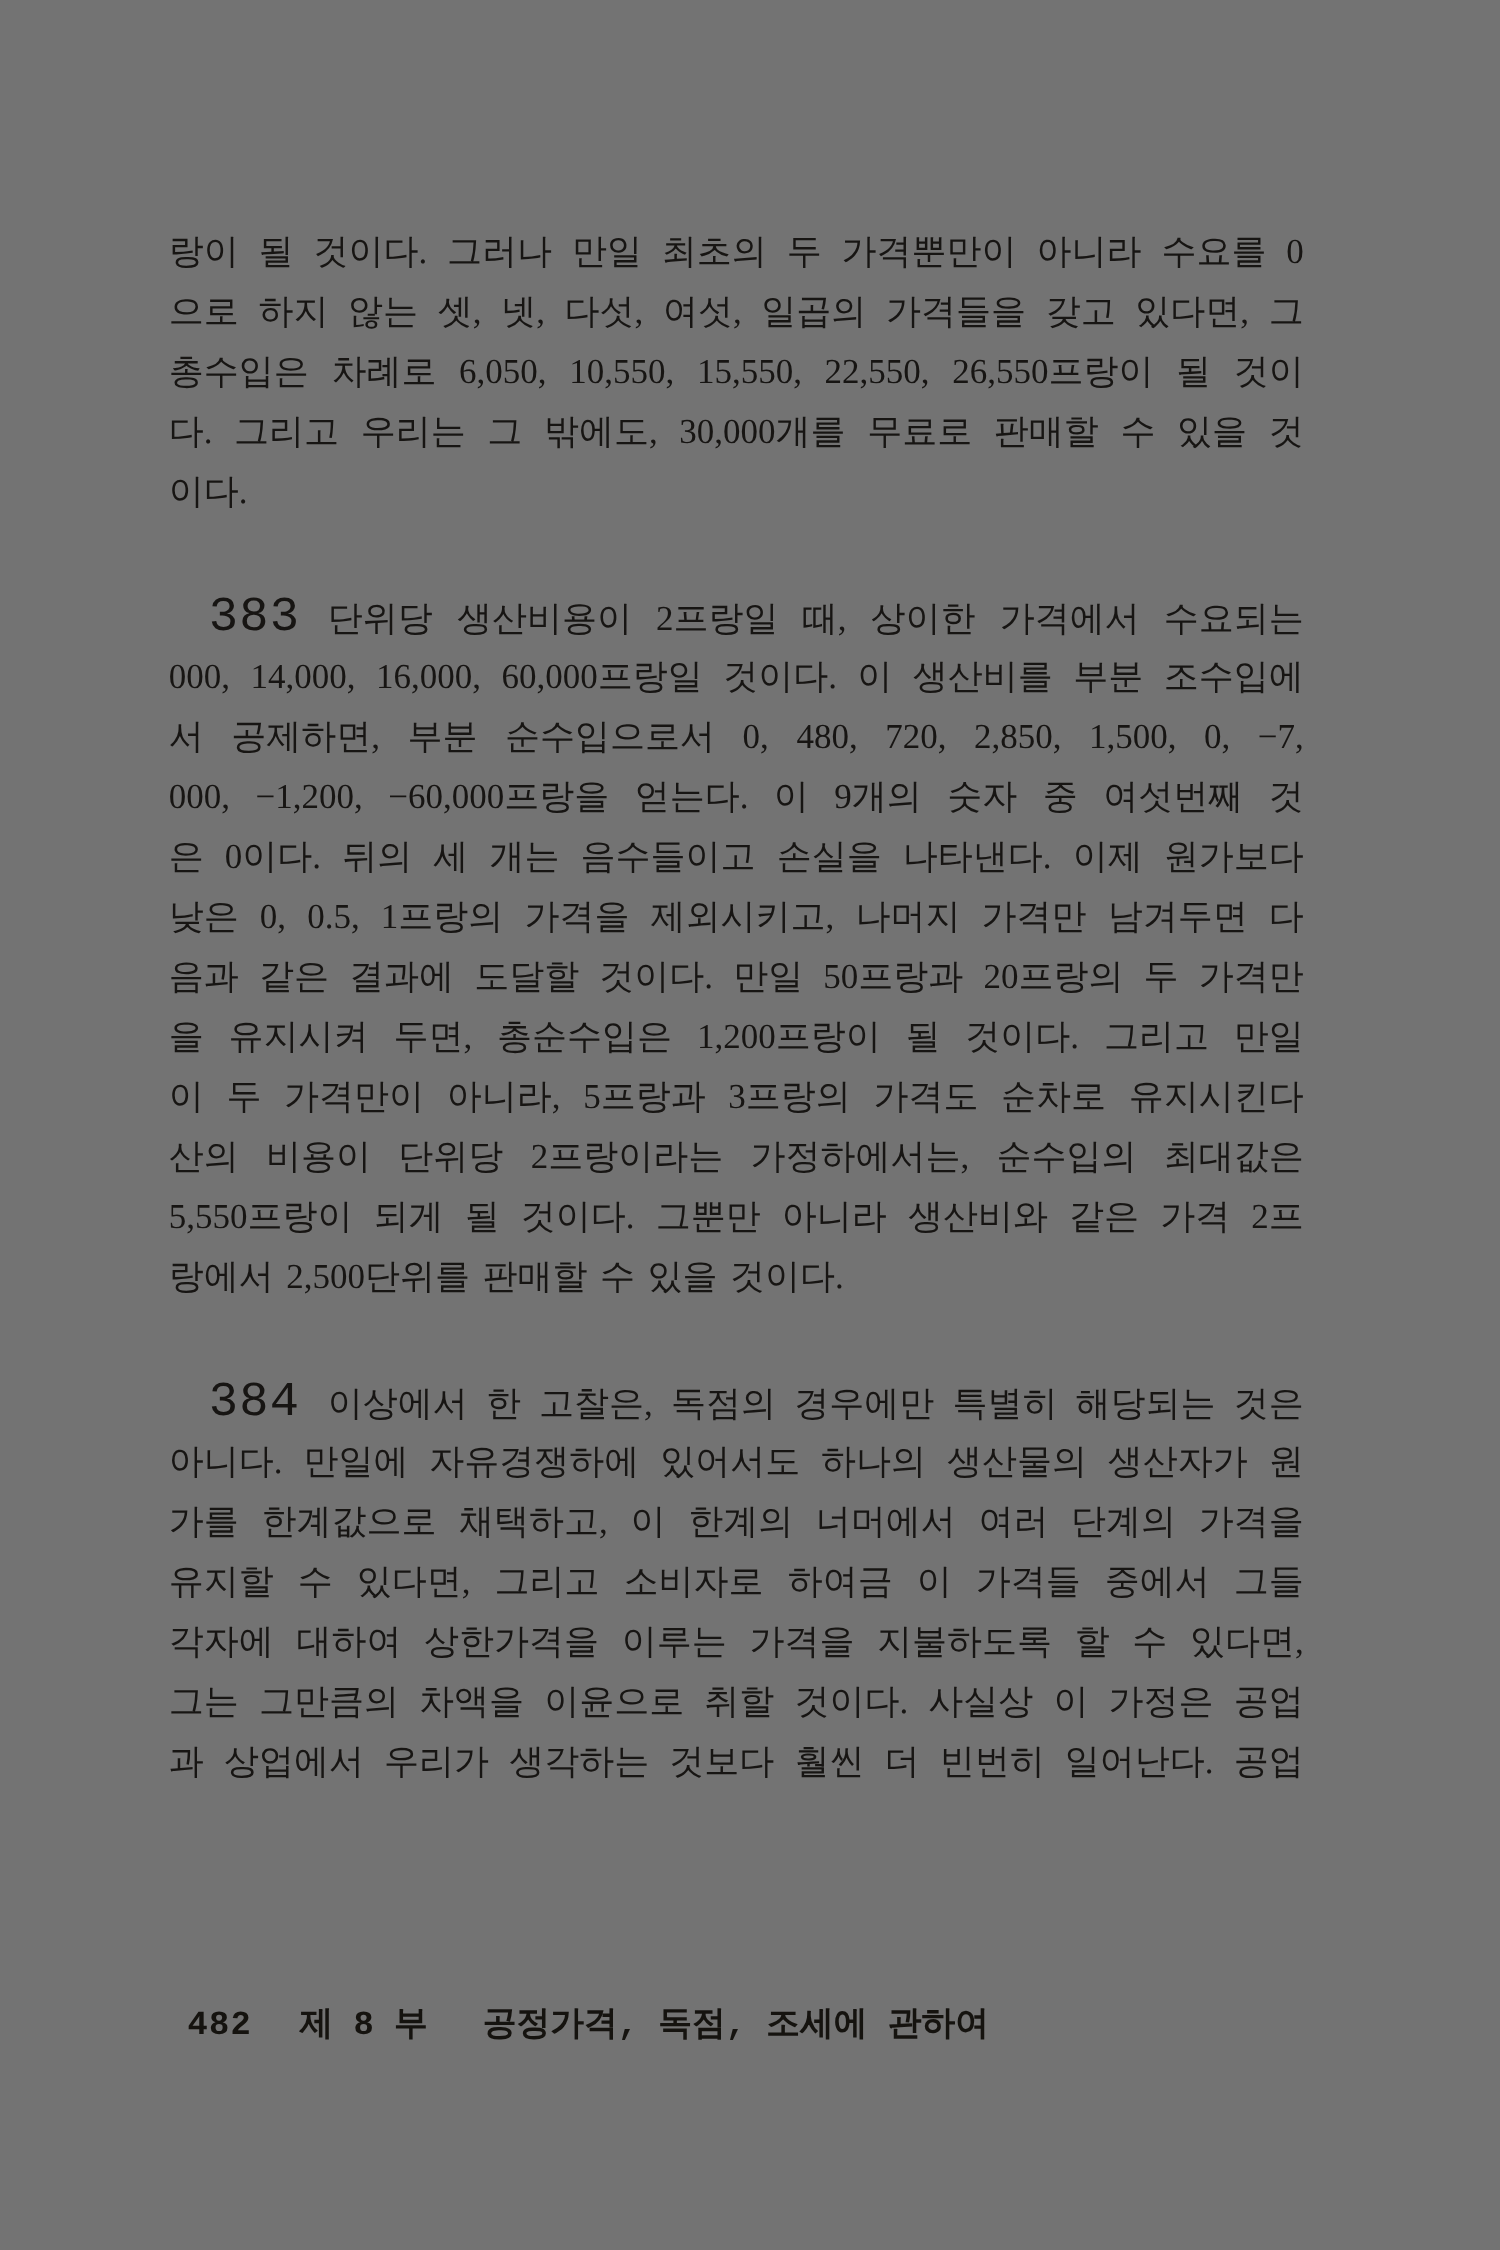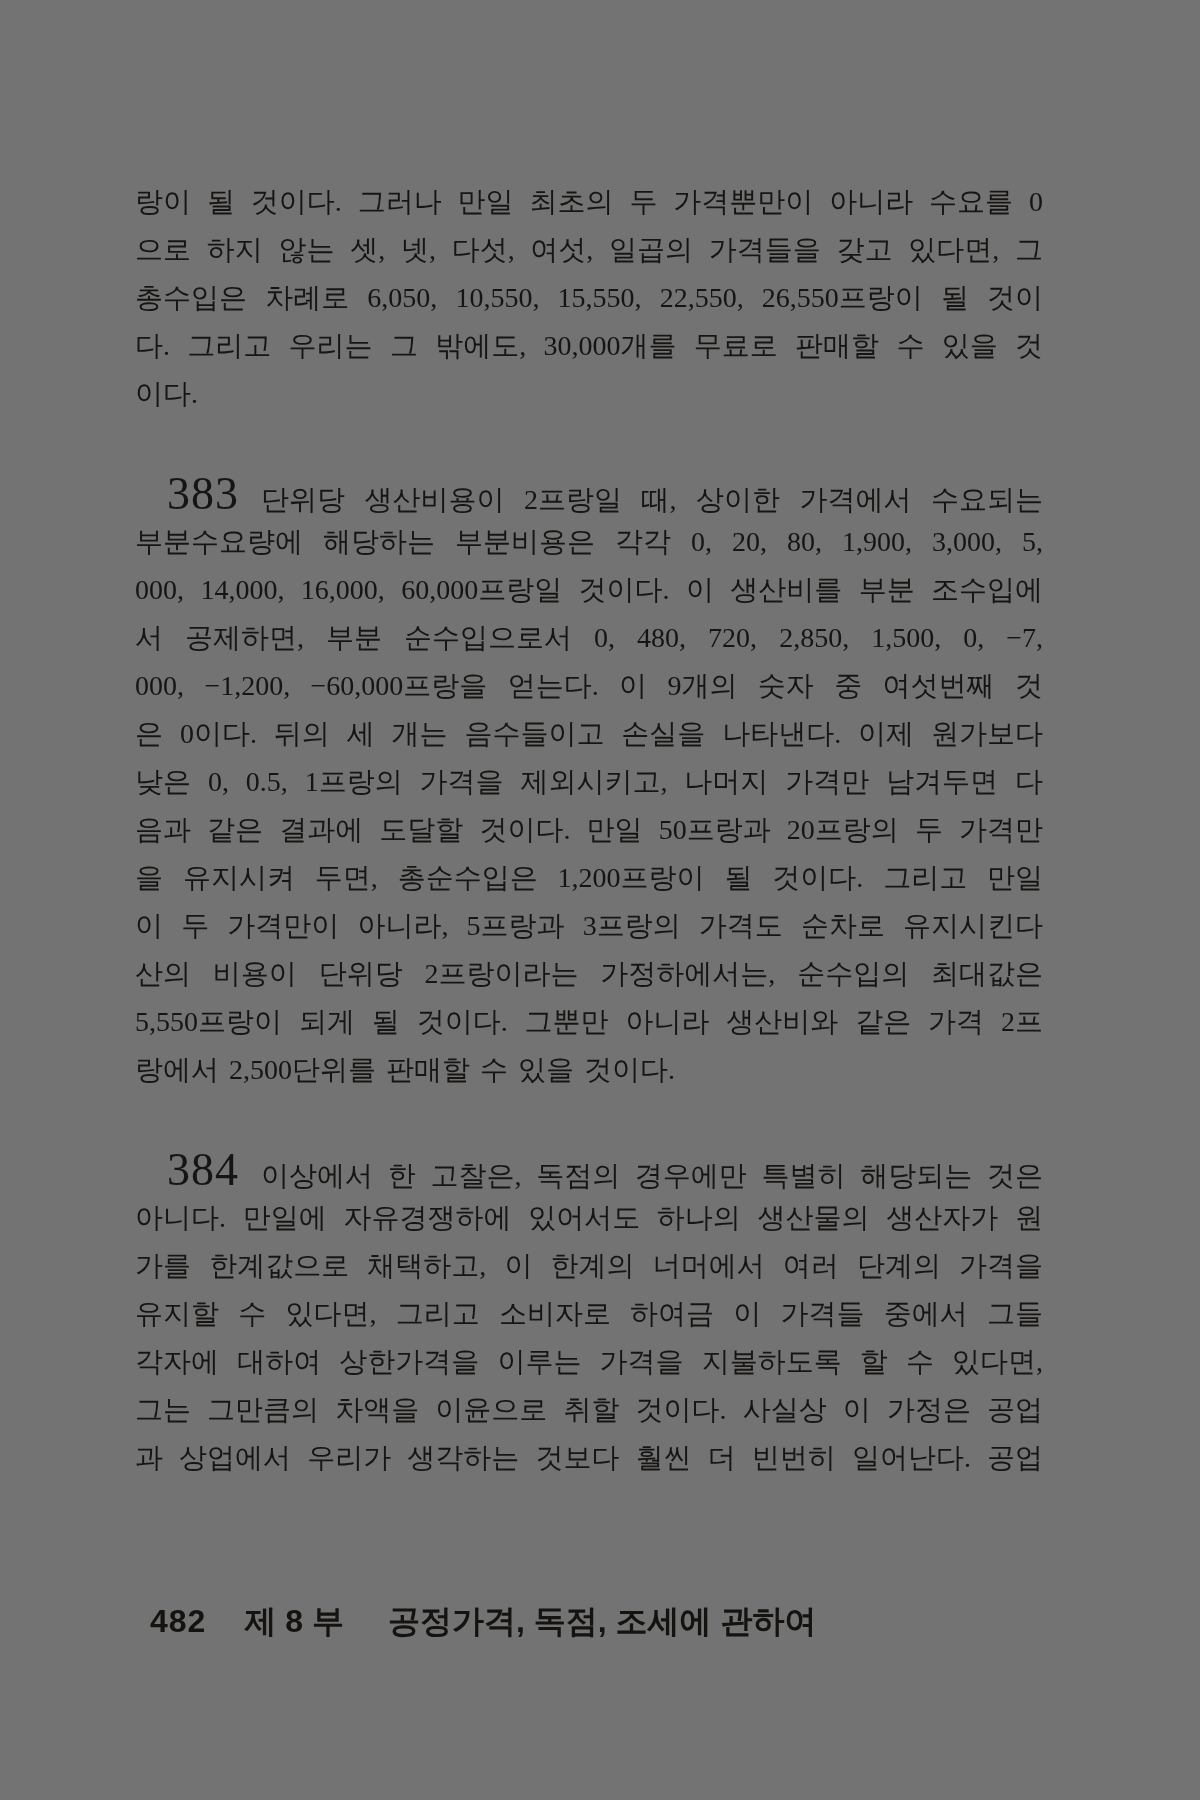--- a/index.html
+++ b/index.html
@@ -32,33 +32,34 @@
     white-space: nowrap;
     text-align: justify;
     text-align-last: justify;
     word-spacing: 3px;
   }
   .line.no-fill {
     text-align: right;
     text-align-last: left;
   }
   .secnum {
-    font-size: 46px;
+    font-size: 39px;
     line-height: 48px;
     margin-left: 32px;
     margin-right: 22px;
     letter-spacing: 1px;
+    font-family: Liberation Mono, monospace;
   }
   .running-footer {
     position: absolute;
     left: 150px;
     top: 1601px;
-    font-family: Liberation Sans, sans-serif;
+    font-family: Liberation Mono, monospace;
     font-weight: 700;
-    font-size: 32px;
+    font-size: 27px;
     line-height: 40px;
     color: #15130f;
     white-space: nowrap;
   }
   .running-footer .page-num {
     margin-right: 38px;
     letter-spacing: 1px;
   }
   .running-footer .part-label {
     margin-right: 44px;
@@ -71,21 +72,20 @@
   <main class="text-column">
       <div class="para">
         <div class="line">랑이 될 것이다. 그러나 만일 최초의 두 가격뿐만이 아니라 수요를 0</div>
         <div class="line">으로 하지 않는 셋, 넷, 다섯, 여섯, 일곱의 가격들을 갖고 있다면, 그</div>
         <div class="line">총수입은 차례로 6,050, 10,550, 15,550, 22,550, 26,550프랑이 될 것이</div>
         <div class="line">다. 그리고 우리는 그 밖에도, 30,000개를 무료로 판매할 수 있을 것</div>
         <div class="line no-fill">이다.</div>
       </div>
       <div class="para">
         <div class="line"><span class="secnum">383</span>단위당 생산비용이 2프랑일 때, 상이한 가격에서 수요되는</div>
-        <div class="line">부분수요량에 해당하는 부분비용은 각각 0, 20, 80, 1,900, 3,000, 5,</div>
         <div class="line">000, 14,000, 16,000, 60,000프랑일 것이다. 이 생산비를 부분 조수입에</div>
         <div class="line">서 공제하면, 부분 순수입으로서 0, 480, 720, 2,850, 1,500, 0, −7,</div>
         <div class="line">000, −1,200, −60,000프랑을 얻는다. 이 9개의 숫자 중 여섯번째 것</div>
         <div class="line">은 0이다. 뒤의 세 개는 음수들이고 손실을 나타낸다. 이제 원가보다</div>
         <div class="line">낮은 0, 0.5, 1프랑의 가격을 제외시키고, 나머지 가격만 남겨두면 다</div>
         <div class="line">음과 같은 결과에 도달할 것이다. 만일 50프랑과 20프랑의 두 가격만</div>
         <div class="line">을 유지시켜 두면, 총순수입은 1,200프랑이 될 것이다. 그리고 만일</div>
         <div class="line">이 두 가격만이 아니라, 5프랑과 3프랑의 가격도 순차로 유지시킨다</div>
         <div class="line">산의 비용이 단위당 2프랑이라는 가정하에서는, 순수입의 최대값은</div>
         <div class="line">5,550프랑이 되게 될 것이다. 그뿐만 아니라 생산비와 같은 가격 2프</div>

